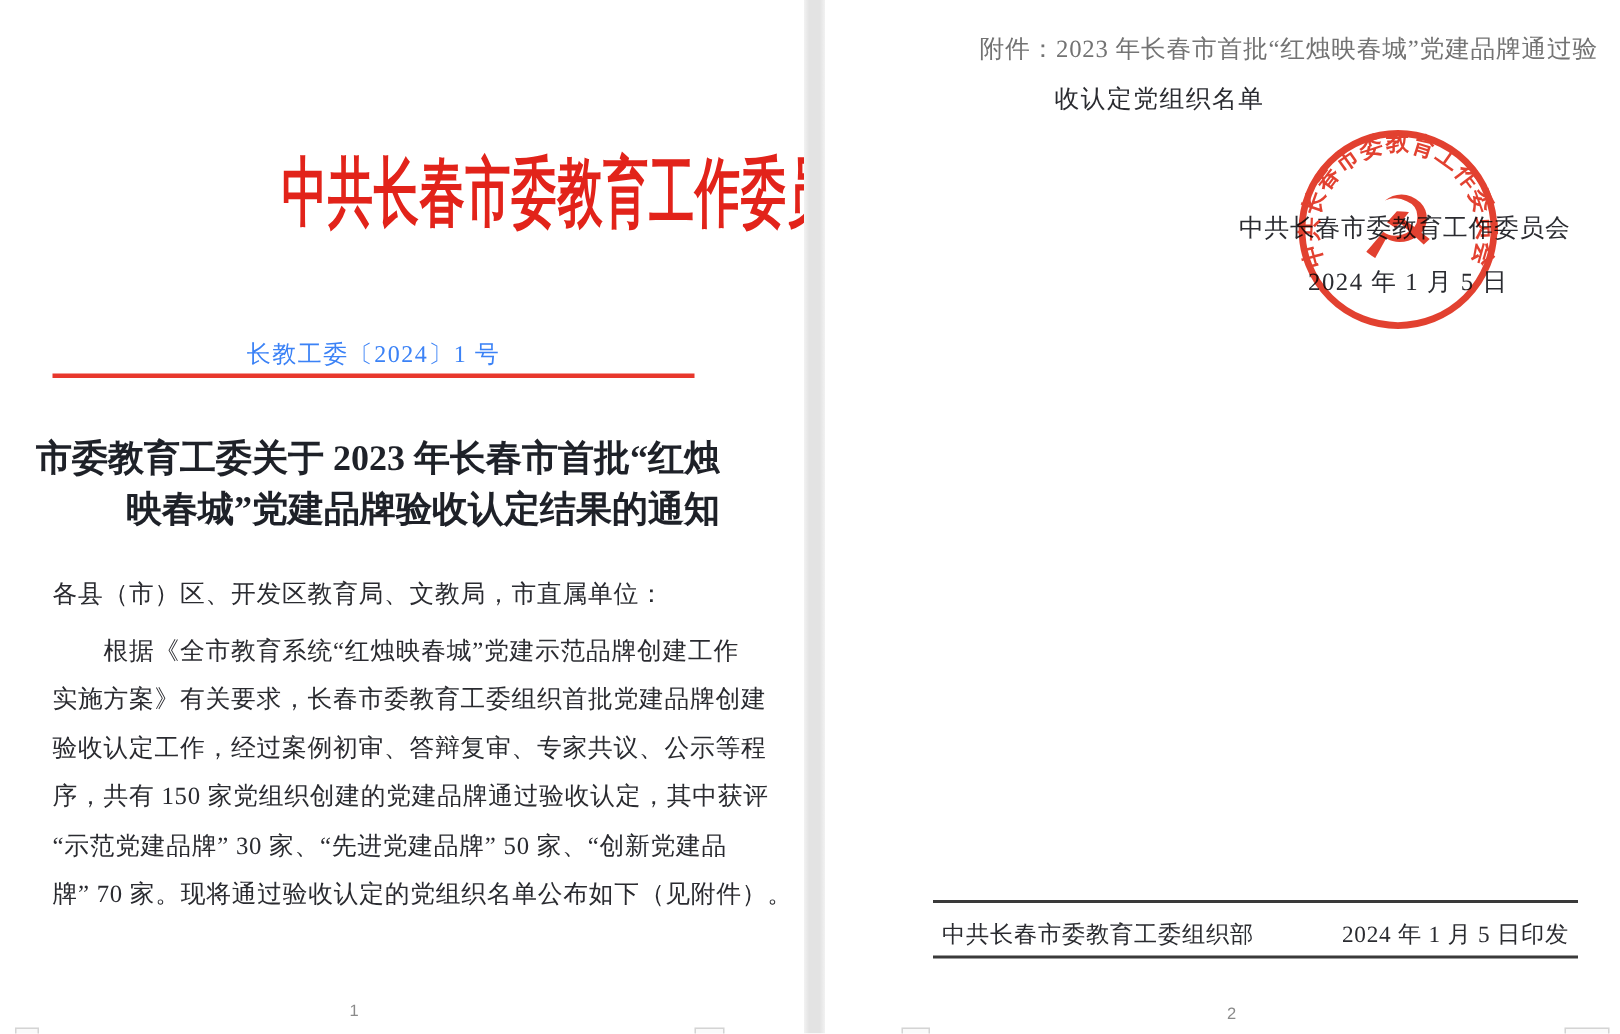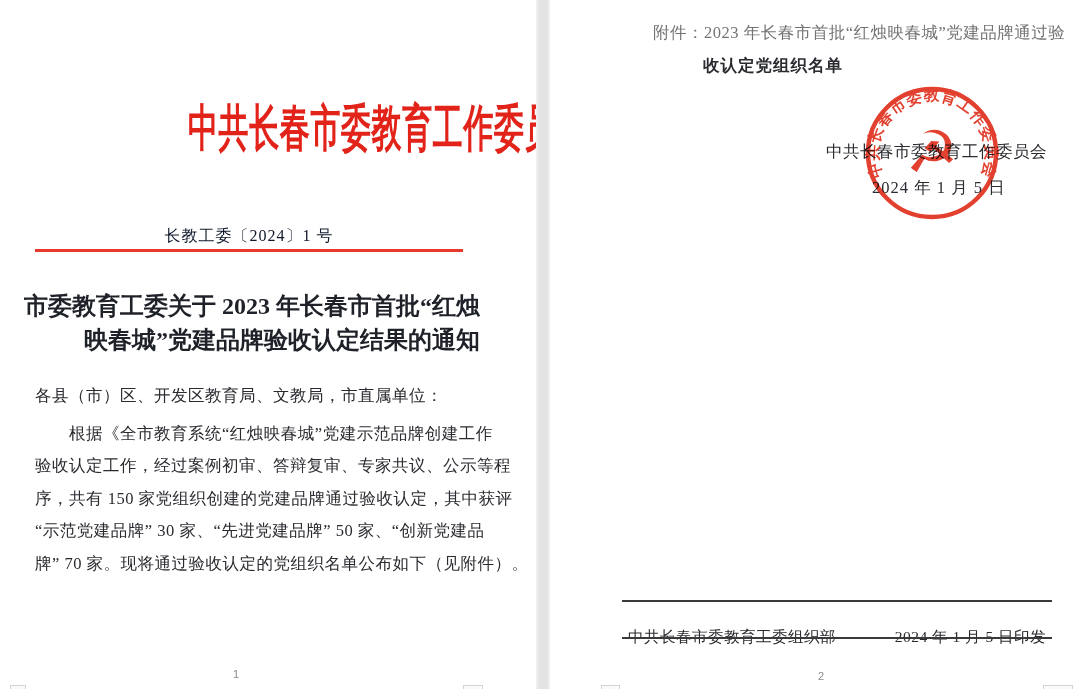--- a/index.html
+++ b/index.html
@@ -46,21 +46,21 @@
     transform: scaleX(0.60);
     transform-origin: 50% 50%;
     letter-spacing: 1px;
   }
   .doc-number {
     position: absolute;
     left: 35px; top: 226px;
     width: 428px;
     text-align: center;
     font-size: 16px;
-    color: #0f172a;
+    color: #3b82f6;
     letter-spacing: 1px;
     white-space: nowrap;
   }
   .red-line {
     position: absolute;
     left: 35px; top: 249px;
     width: 428px; height: 3px;
     background: #e8372c;
   }
   .doc-title {
@@ -114,21 +114,20 @@
     white-space: nowrap;
     letter-spacing: 0.5px;
   }
   .attach-line2 {
     position: absolute;
     left: 153px; top: 55px;
     font-size: 16.5px;
     color: #2a2b30;
     white-space: nowrap;
     letter-spacing: 1px;
-    font-weight: bold;
   }
   .signer {
     position: absolute;
     left: 276px; top: 141px;
     font-size: 16.5px;
     color: #2a2b30;
     white-space: nowrap;
     letter-spacing: 0.5px;
   }
   .sign-date {
@@ -149,21 +148,21 @@
   .footer-rule {
     position: absolute;
     left: 72px;
     width: 430px; height: 0;
     border-top: 2px solid #3a3a3a;
   }
   .footer-rule-top { top: 600px; }
   .footer-rule-bottom { top: 637px; }
   .footer-row {
     position: absolute;
-    left: 72px; top: 624px;
+    left: 72px; top: 610px;
     width: 430px;
     display: flex;
     justify-content: space-between;
     align-items: center;
     height: 26px;
   }
   .footer-issuer, .footer-printdate {
     font-size: 15.5px;
     color: #2a2b30;
     white-space: nowrap;
@@ -211,20 +210,21 @@
 
     <div class="doc-title">
       <div>市委教育工委关于 2023 年长春市首批“红烛</div>
       <div>映春城”党建品牌验收认定结果的通知</div>
     </div>
 
     <div class="salutation">各县（市）区、开发区教育局、文教局，市直属单位：</div>
 
     <div class="body-block">
         <div class="body-line">　　根据《全市教育系统“红烛映春城”党建示范品牌创建工作</div>
+        <div class="body-line">实施方案》有关要求，长春市委教育工委组织首批党建品牌创建</div>
         <div class="body-line">验收认定工作，经过案例初审、答辩复审、专家共议、公示等程</div>
         <div class="body-line">序，共有 150 家党组织创建的党建品牌通过验收认定，其中获评</div>
         <div class="body-line">“示范党建品牌” 30 家、“先进党建品牌” 50 家、“创新党建品</div>
         <div class="body-line">牌” 70 家。现将通过验收认定的党组织名单公布如下（见附件）。</div>
       </div>
 
     <div class="page-number pn-left">1</div>
   </div>
 
   <div class="divider"></div>

